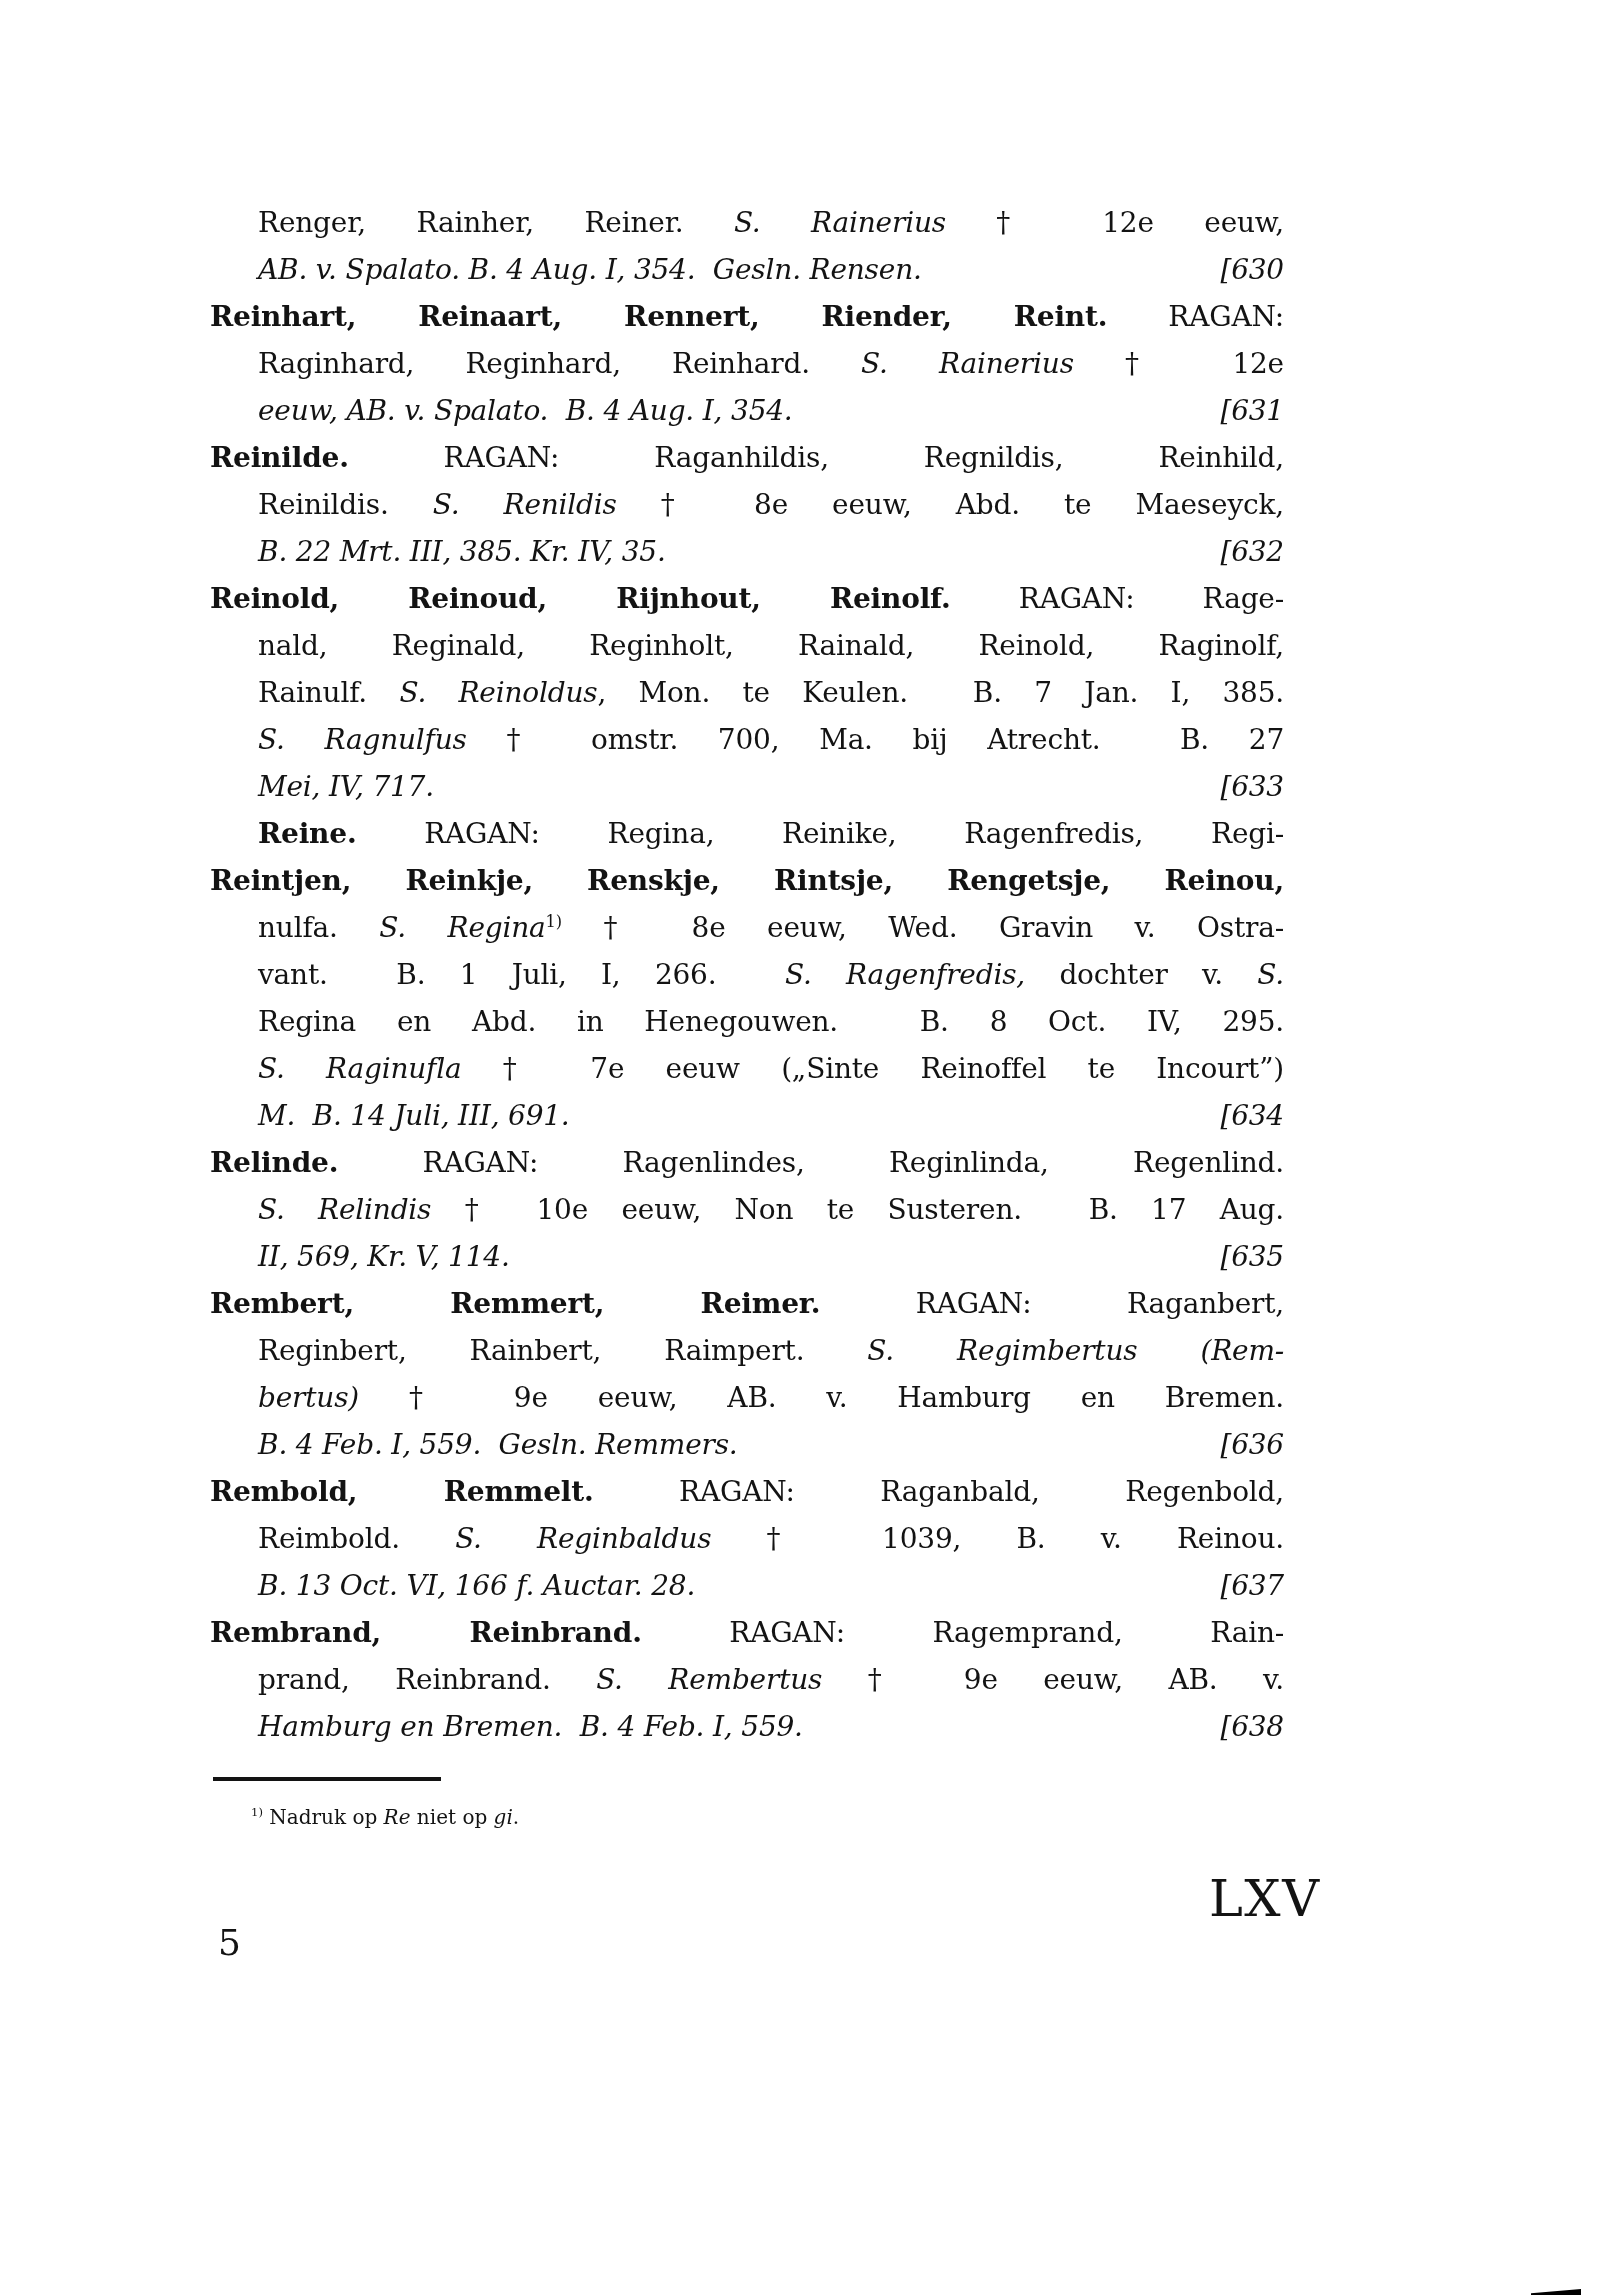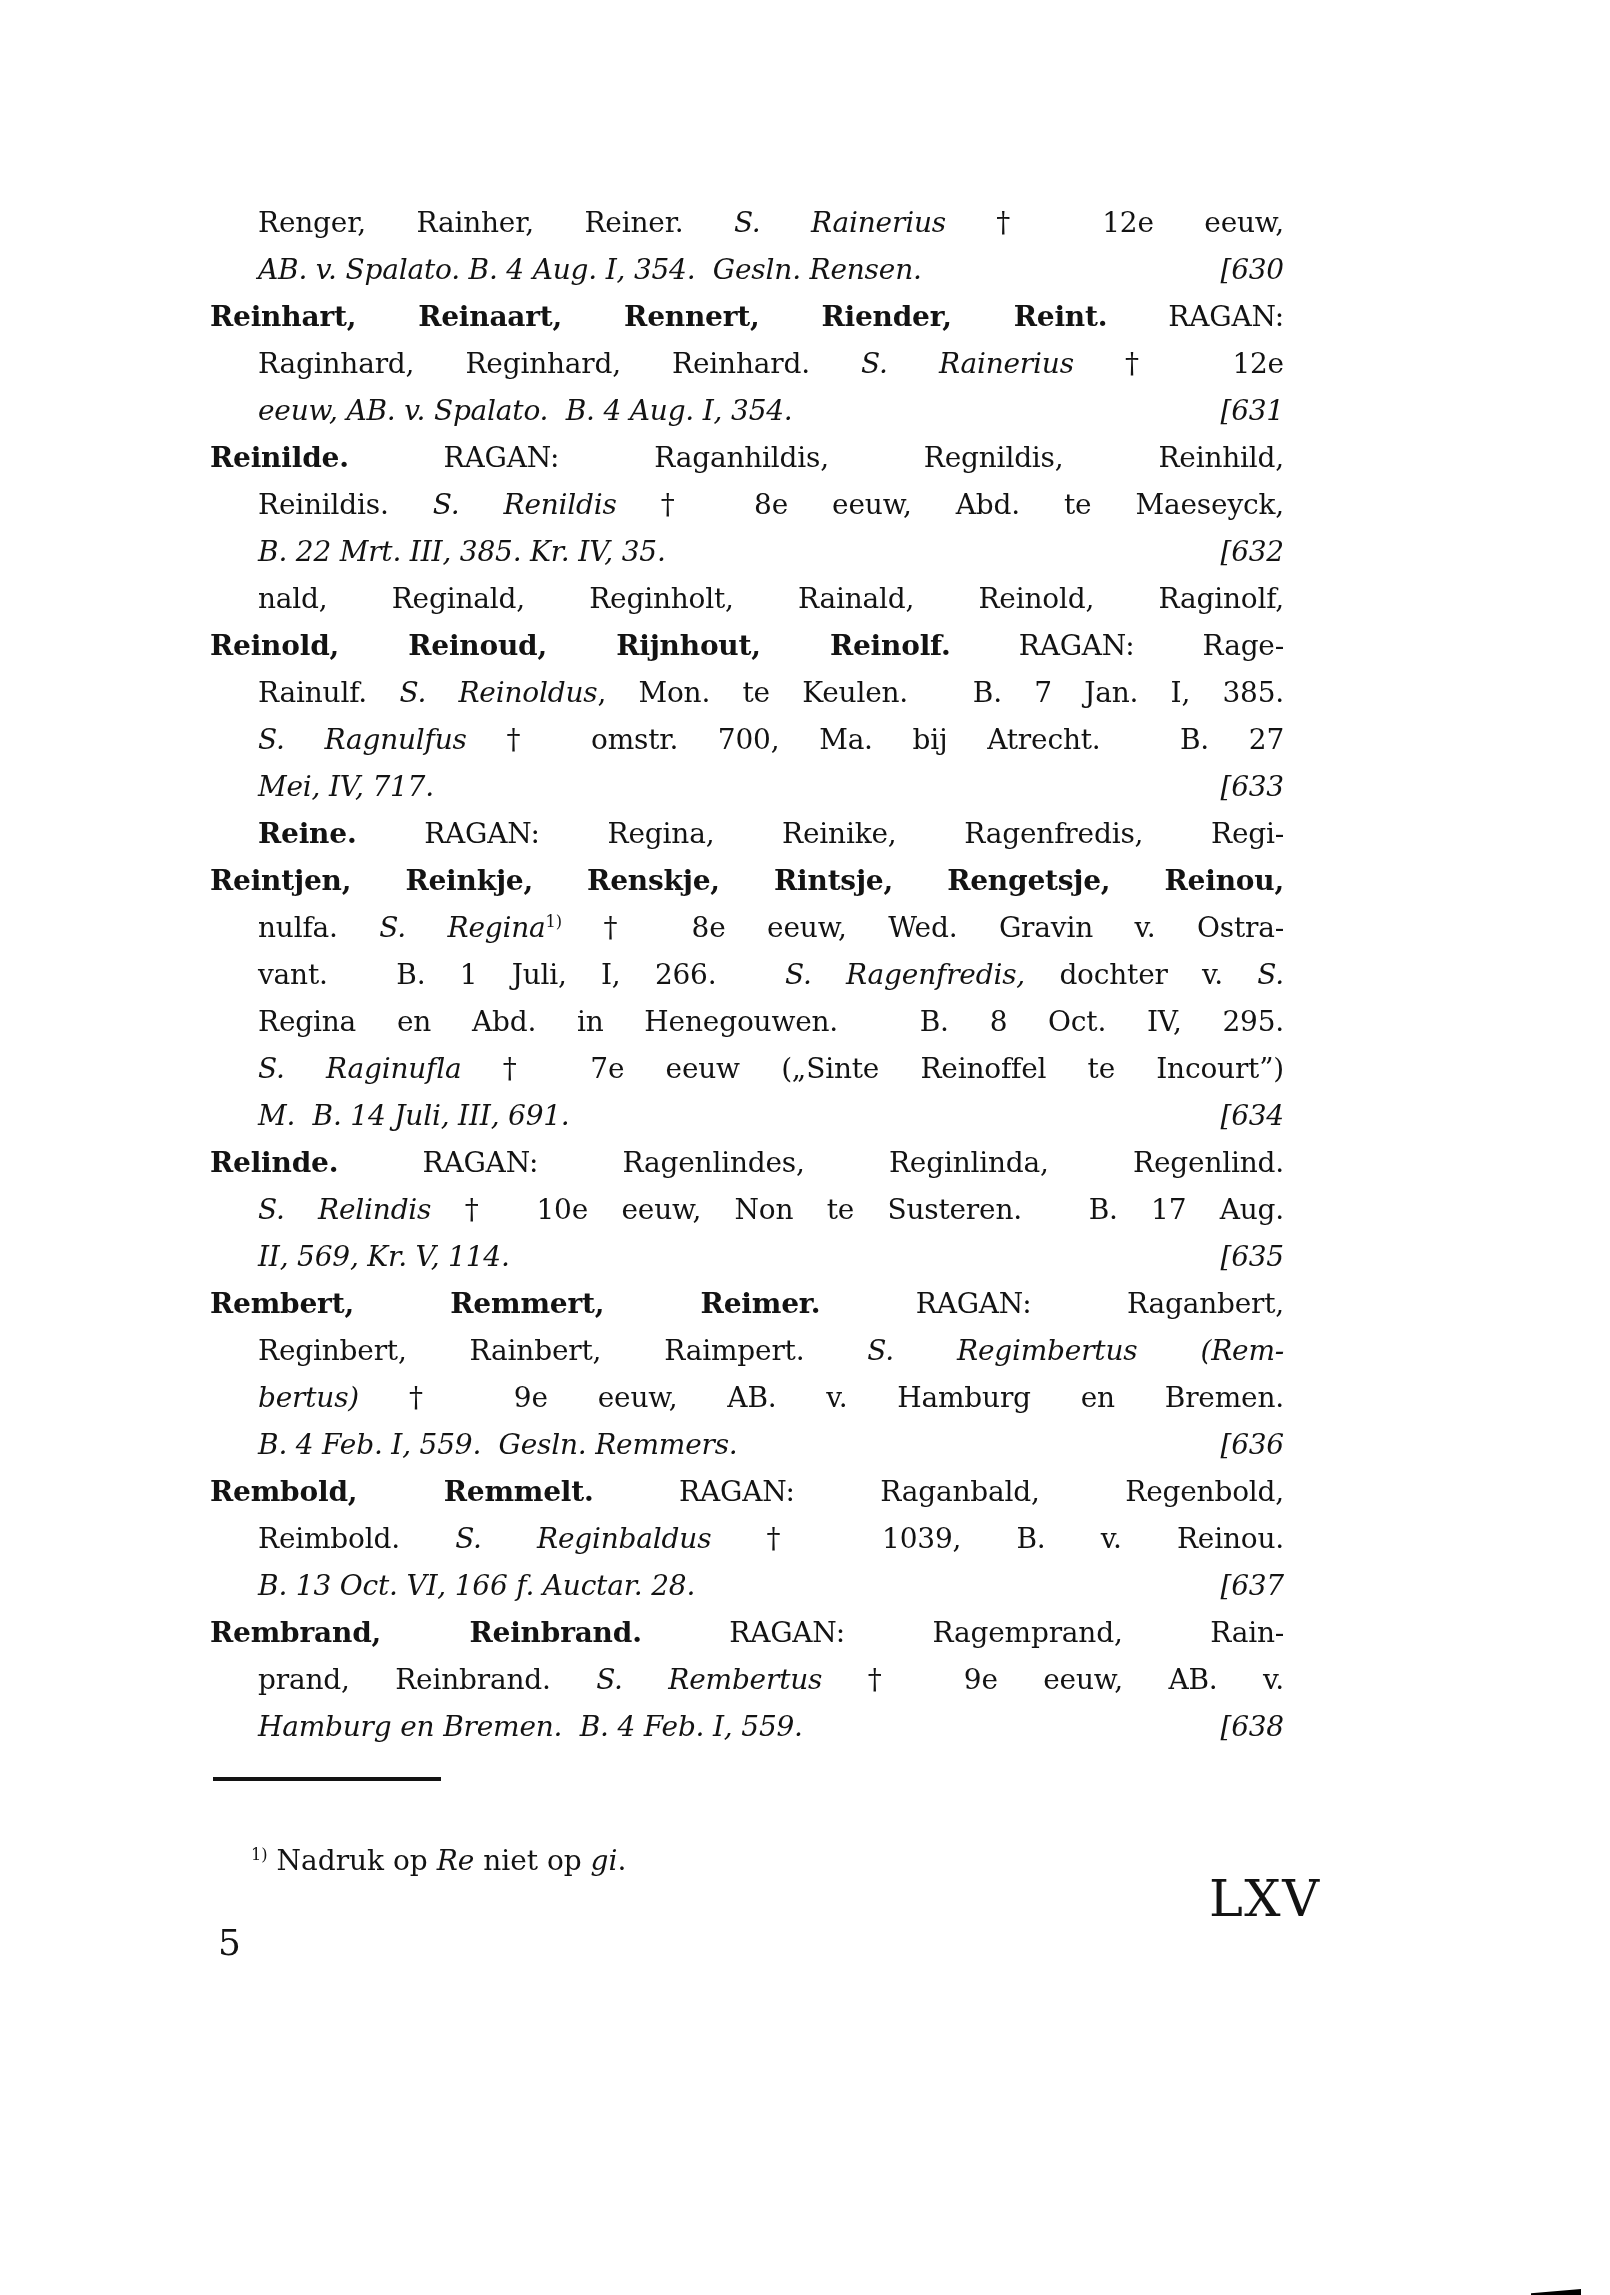--- a/index.html
+++ b/index.html
@@ -50,22 +50,22 @@
     position: absolute;
     left: 213px;
     top: 1777px;
     width: 228px;
     height: 3.8px;
     background: #131313;
   }
   .footnote {
     position: absolute;
     left: 251px;
-    top: 1843px;
-    font-size: 28px;
+    top: 1800px;
+    font-size: 20px;
     line-height: 35px;
   }
   .page-number {
     position: absolute;
     left: 1209px;
     top: 1875px;
     font-size: 51px;
     line-height: 47px;
     letter-spacing: 1.5px;
   }
@@ -108,22 +108,22 @@
       </div>
       <div class="entry">
         <div class="line"><span class="text"><span class="b">Reinilde.</span><span> RAGAN: Raganhildis, Regnildis, Reinhild,</span></span></div>
         <div class="line hang"><span class="text"><span>Reinildis. </span><span class="i">S. Renildis</span><span> † 8e eeuw, Abd. te Maeseyck,</span></span></div>
         <div class="line hang refline">
           <span class="text"><span>B. 22 Mrt. III, 385. Kr. IV, 35.</span></span>
           <span class="ref">[632</span>
         </div>
       </div>
       <div class="entry">
+        <div class="line"><span class="text"><span class="b">Reinold, Reinoud, Rijnhout, Reinolf.</span><span> RAGAN: Rage-</span></span></div>
         <div class="line hang"><span class="text"><span>nald, Reginald, Reginholt, Rainald, Reinold, Raginolf,</span></span></div>
-        <div class="line"><span class="text"><span class="b">Reinold, Reinoud, Rijnhout, Reinolf.</span><span> RAGAN: Rage-</span></span></div>
         <div class="line hang"><span class="text"><span>Rainulf. </span><span class="i">S. Reinoldus</span><span>, Mon. te Keulen.&nbsp; B. 7 Jan. I, 385.</span></span></div>
         <div class="line hang"><span class="text"><span class="i">S. Ragnulfus</span><span> † omstr. 700, Ma. bij Atrecht.&nbsp; B. 27</span></span></div>
         <div class="line hang refline">
           <span class="text"><span>Mei, IV, 717.</span></span>
           <span class="ref">[633</span>
         </div>
       </div>
       <div class="entry">
         <div class="line hang"><span class="text"><span class="b">Reine.</span><span> RAGAN: Regina, Reinike, Ragenfredis, Regi-</span></span></div>
         <div class="line"><span class="text"><span class="b">Reintjen, Reinkje, Renskje, Rintsje, Rengetsje, Reinou,</span></span></div>

